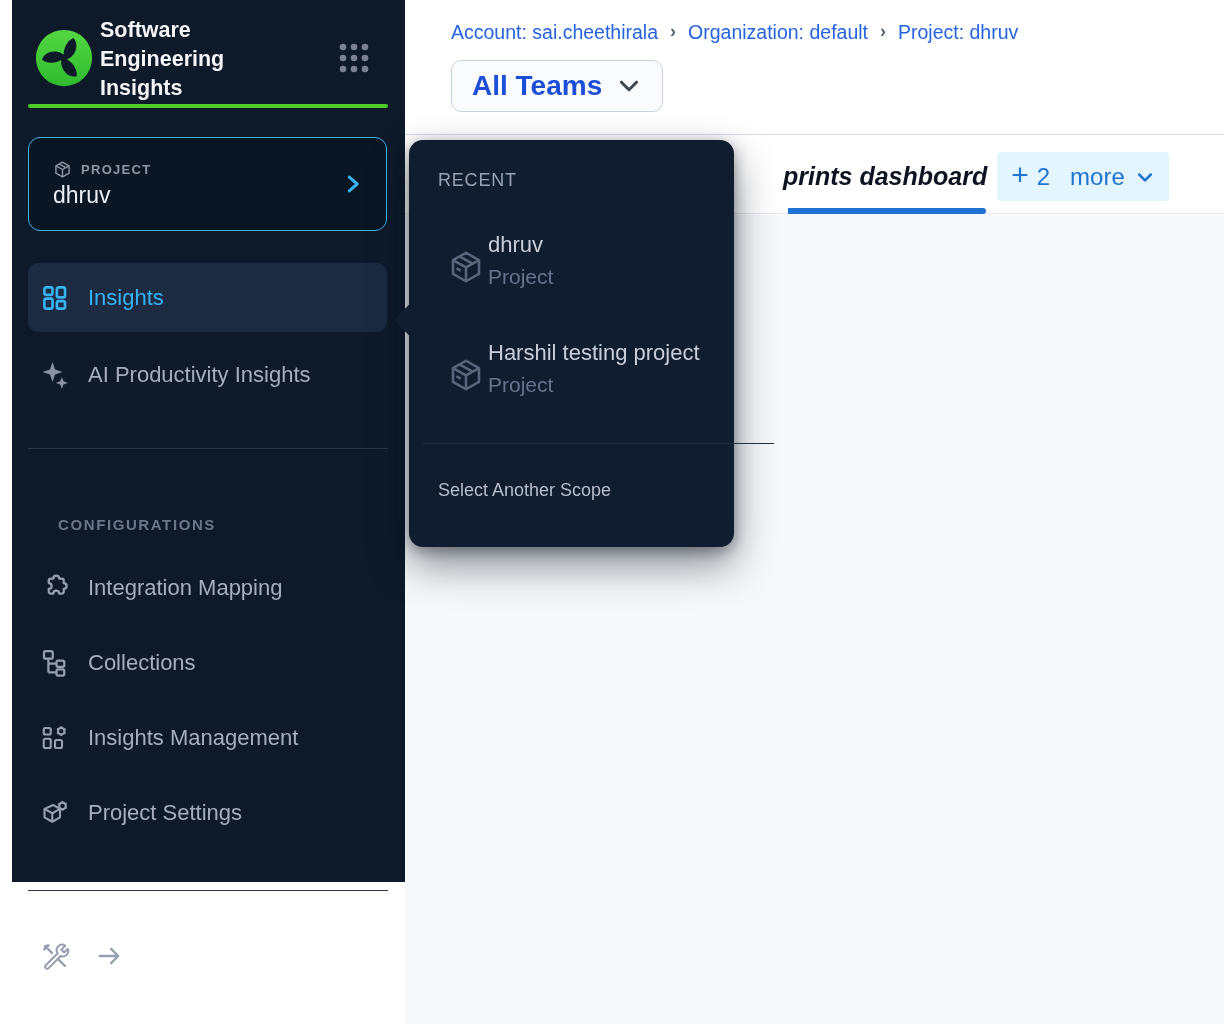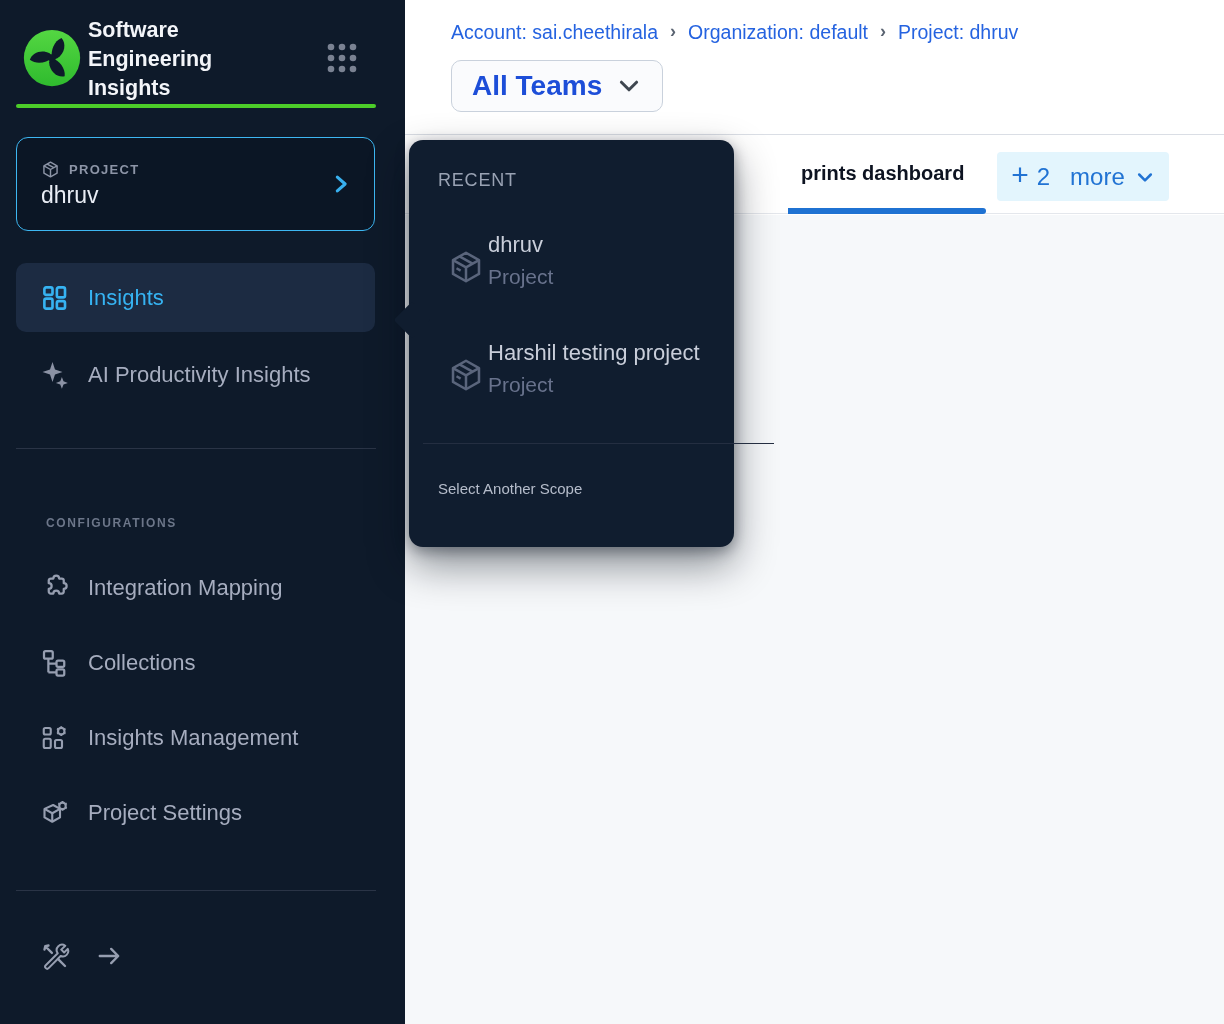--- a/index.html
+++ b/index.html
@@ -1,49 +1,49 @@
 <!DOCTYPE html>
 <html><head>
 <meta charset="utf-8">
 <style>
   * { margin:0; padding:0; box-sizing:border-box; }
   html,body { width:1224px; height:1024px; overflow:hidden;
     font-family:"Liberation Sans", sans-serif; background:#ffffff; }
   .stage { position:relative; width:1224px; height:1024px; }
 
   
-  .sidebar { position:absolute; left:0; top:0; width:405px; height:1024px;
+  .sidebar { position:absolute; left:12px; top:0; width:405px; height:882px;
     background:#0e1a2a; }
   .sb-header { position:absolute; left:22px; top:22px; width:360px; height:78px; }
   .logo { position:absolute; left:0; top:6px; width:60px; height:60px; }
   .app-title { position:absolute; left:66px; top:-6px; width:210px;
     color:#f3f5f9; font-size:21.5px; font-weight:700; line-height:29px; }
   .grid-icon { position:absolute; left:304px; top:20px; width:32px; height:32px; cursor:pointer; }
   .green-rule { position:absolute; left:16px; top:104px; width:360px; height:4px;
     background:#4ccd29; border-radius:2px; }
 
   .project-box { position:absolute; left:16px; top:137px; width:359px; height:94px;
     background:#0b1625; border:1.5px solid #3db7f2; border-radius:12px; cursor:pointer; }
   .project-label-row { position:absolute; left:24px; top:22px; display:flex; align-items:center; gap:9px; }
   .project-label { color:#8d95a7; font-size:13px; font-weight:700; letter-spacing:1.3px; }
   .project-value { position:absolute; left:24px; top:44px; color:#e9edf5;
     font-size:23px; font-weight:500; }
   .project-chevron { position:absolute; right:22px; top:33px; width:22px; height:26px; }
 
   .nav-item { position:absolute; left:16px; width:359px; height:50px; border-radius:10px;
-    display:flex; align-items:center; gap:18px; padding-left:24px; cursor:pointer;
+    display:flex; align-items:center; gap:18px; padding-left:12px; cursor:pointer;
     color:#a6adbf; font-size:22px; }
   .nav-item .ic { width:30px; height:30px; flex:0 0 30px; }
   .nav-insights { top:263px; height:69px; background:#1c2b42; color:#36b3f2; font-weight:500; }
   .nav-ai { top:350px; }
   .sb-divider { position:absolute; left:16px; width:360px; height:1px; background:#2a3446; }
   .div-1 { top:448px; } .div-2 { top:890px; }
 
   .config-header { position:absolute; left:46px; top:516px; color:#6c7689;
-    font-size:12px; font-weight:600; letter-spacing:1.6px; }
+    font-size:15px; font-weight:600; letter-spacing:1.6px; }
   .cfg-0 { top:563px; } .cfg-1 { top:638px; } .cfg-2 { top:713px; } .cfg-3 { top:788px; }
 
   .nav-account { top:931px; color:#abb2c3; }
   .nav-account .arrow { width:30px; height:26px; margin-left:6px; }
 
   
   .main { position:absolute; left:405px; top:0; width:819px; height:1024px; background:#ffffff; }
   .breadcrumb { position:absolute; left:46px; top:21px; display:flex; align-items:center;
     gap:12px; font-size:19.5px; }
   .crumb { color:#2563e0; cursor:pointer; white-space:nowrap;text-align:right; }
@@ -51,22 +51,22 @@
 
   .title-row { position:absolute; left:46px; top:60px; display:flex; align-items:center; gap:16px; }
   .page-title { color:#0d1424; font-size:30px; font-weight:700; }
   .team-btn { display:flex; align-items:center; gap:14px; height:52px; padding:0 20px;
     background:#fafbfd; border:1.5px solid #c9d1dc; border-radius:10px; cursor:pointer; }
   .team-btn-label { color:#1d4ed8; font-size:28px; font-weight:700; }
   .team-btn .chev { width:26px; height:26px; }
 
   .tab-row { position:absolute; left:0; top:134px; width:819px; height:80px;
     background:#ffffff; border-top:1px solid #dadee5; border-bottom:1px solid #e4e7ec; }
-  .tab-label { position:absolute; left:396px; top:27px; color:#0d1321;
-    font-size:20px; font-weight:700; white-space:nowrap; cursor:pointer; }
+  .tab-label { position:absolute; left:378px; top:27px; color:#0d1321;
+    font-size:25px; font-weight:700; white-space:nowrap; cursor:pointer;font-style:italic; }
   .tab-underline { position:absolute; left:383px; top:73px; width:198px; height:6px;
     background:#1f72d2; border-radius:0 3px 3px 0; }
   .more-chip { position:absolute; left:592px; top:17px; width:172px; height:49px;
     background:#e3f5fd; border-radius:4px; display:flex; align-items:center;
     justify-content:center; gap:8px; cursor:pointer; color:#2173d3; }
   .chip-plus { font-size:30px; font-weight:500; line-height:1; transform:translateY(-2px); }
   .chip-count { font-size:24px; }
   .chip-more { font-size:24px; margin-left:12px; }
   .more-chip .chev { width:20px; height:20px; margin-left:2px; }
 
@@ -80,21 +80,21 @@
   .popover-arrow { position:absolute; left:-10px; top:167px; width:26px; height:26px;
     background:#101d2f; transform:rotate(45deg); border-radius:3px; }
   .pop-header { position:absolute; left:29px; top:30px; color:#99a2b3;
     font-size:18px; letter-spacing:.8px; }
   .pop-item { position:absolute; left:0; width:379px; height:92px; cursor:pointer; }
   .pop-item-1 { top:92px; } .pop-item-2 { top:200px; }
   .pop-item .ic { position:absolute; left:38px; top:16px; width:38px; height:38px; }
   .pop-item-title { position:absolute; left:79px; top:0; color:#c9ceda; font-size:22px; }
   .pop-item-sub { position:absolute; left:79px; top:33px; color:#68728c; font-size:21px; }
   .pop-divider { position:absolute; left:14px; top:303px; width:351px; height:1px; background:#242e41; }
-  .pop-footer { position:absolute; left:29px; top:340px; color:#b6bdcb; font-size:15px; cursor:pointer; }
+  .pop-footer { position:absolute; left:29px; top:340px; color:#b6bdcb; font-size:18px; cursor:pointer; }
 
   svg { display:block; }
 </style>
 </head>
 <body>
 
 <div class="stage">
 
   <aside class="sidebar">
 

